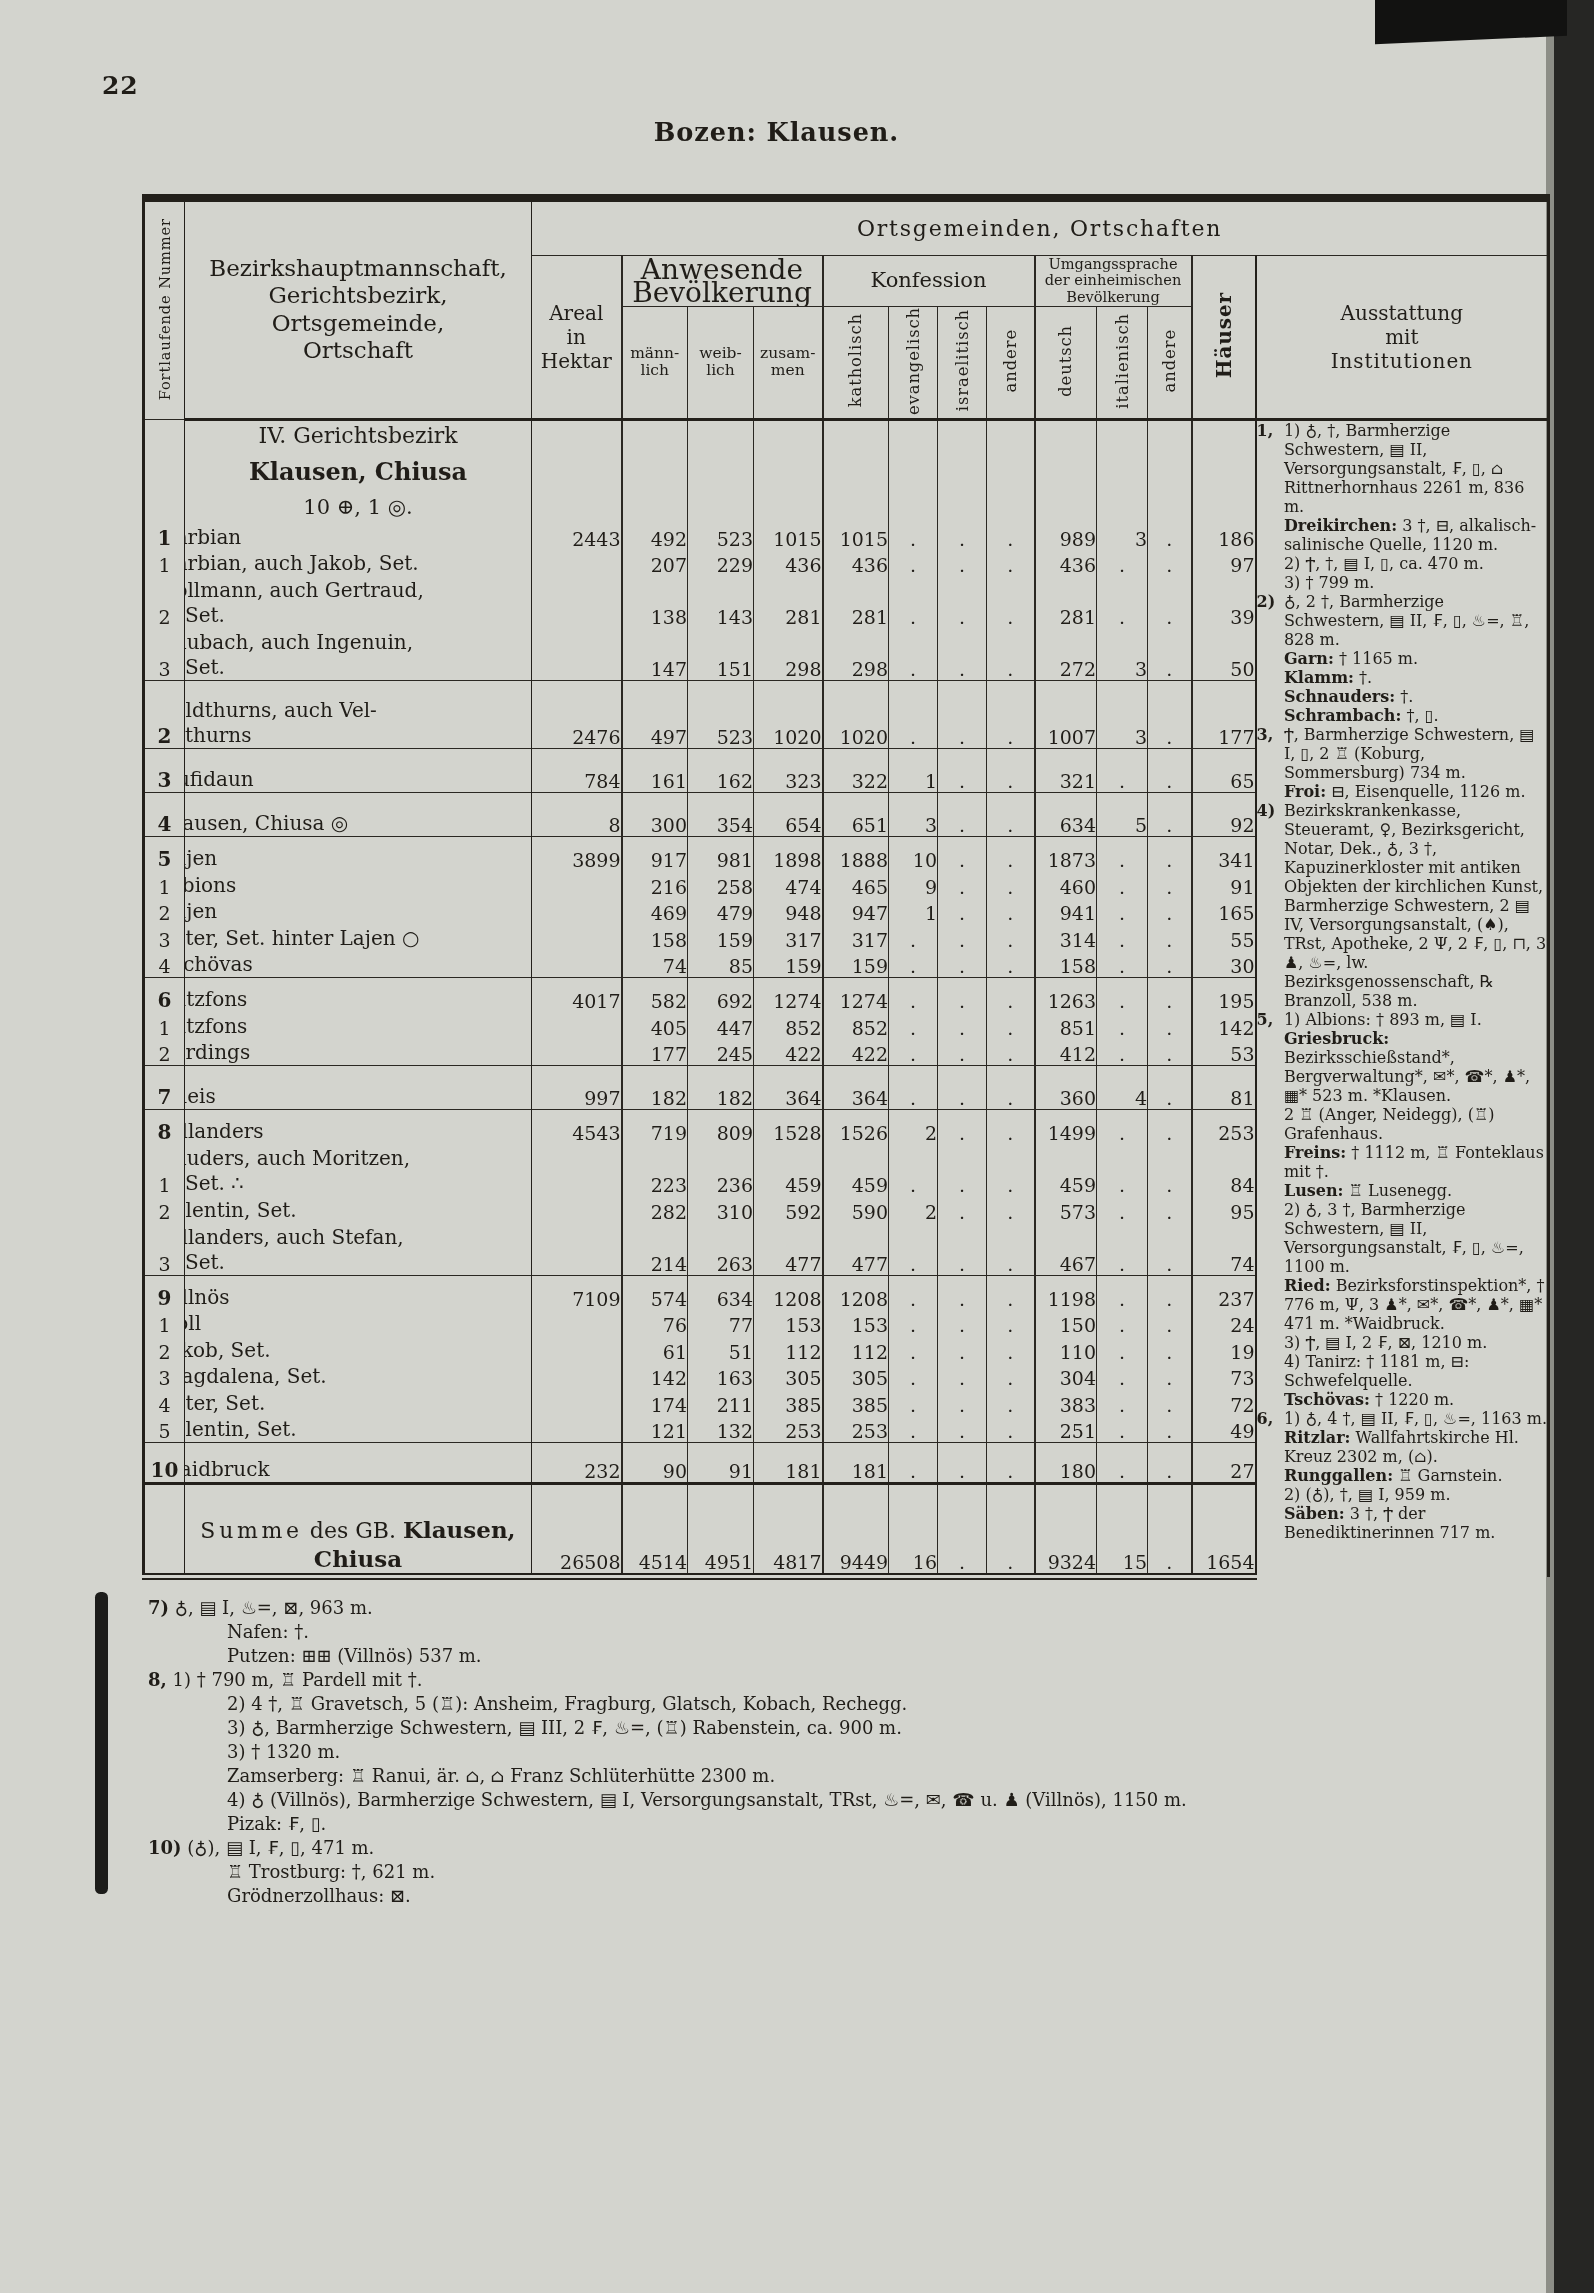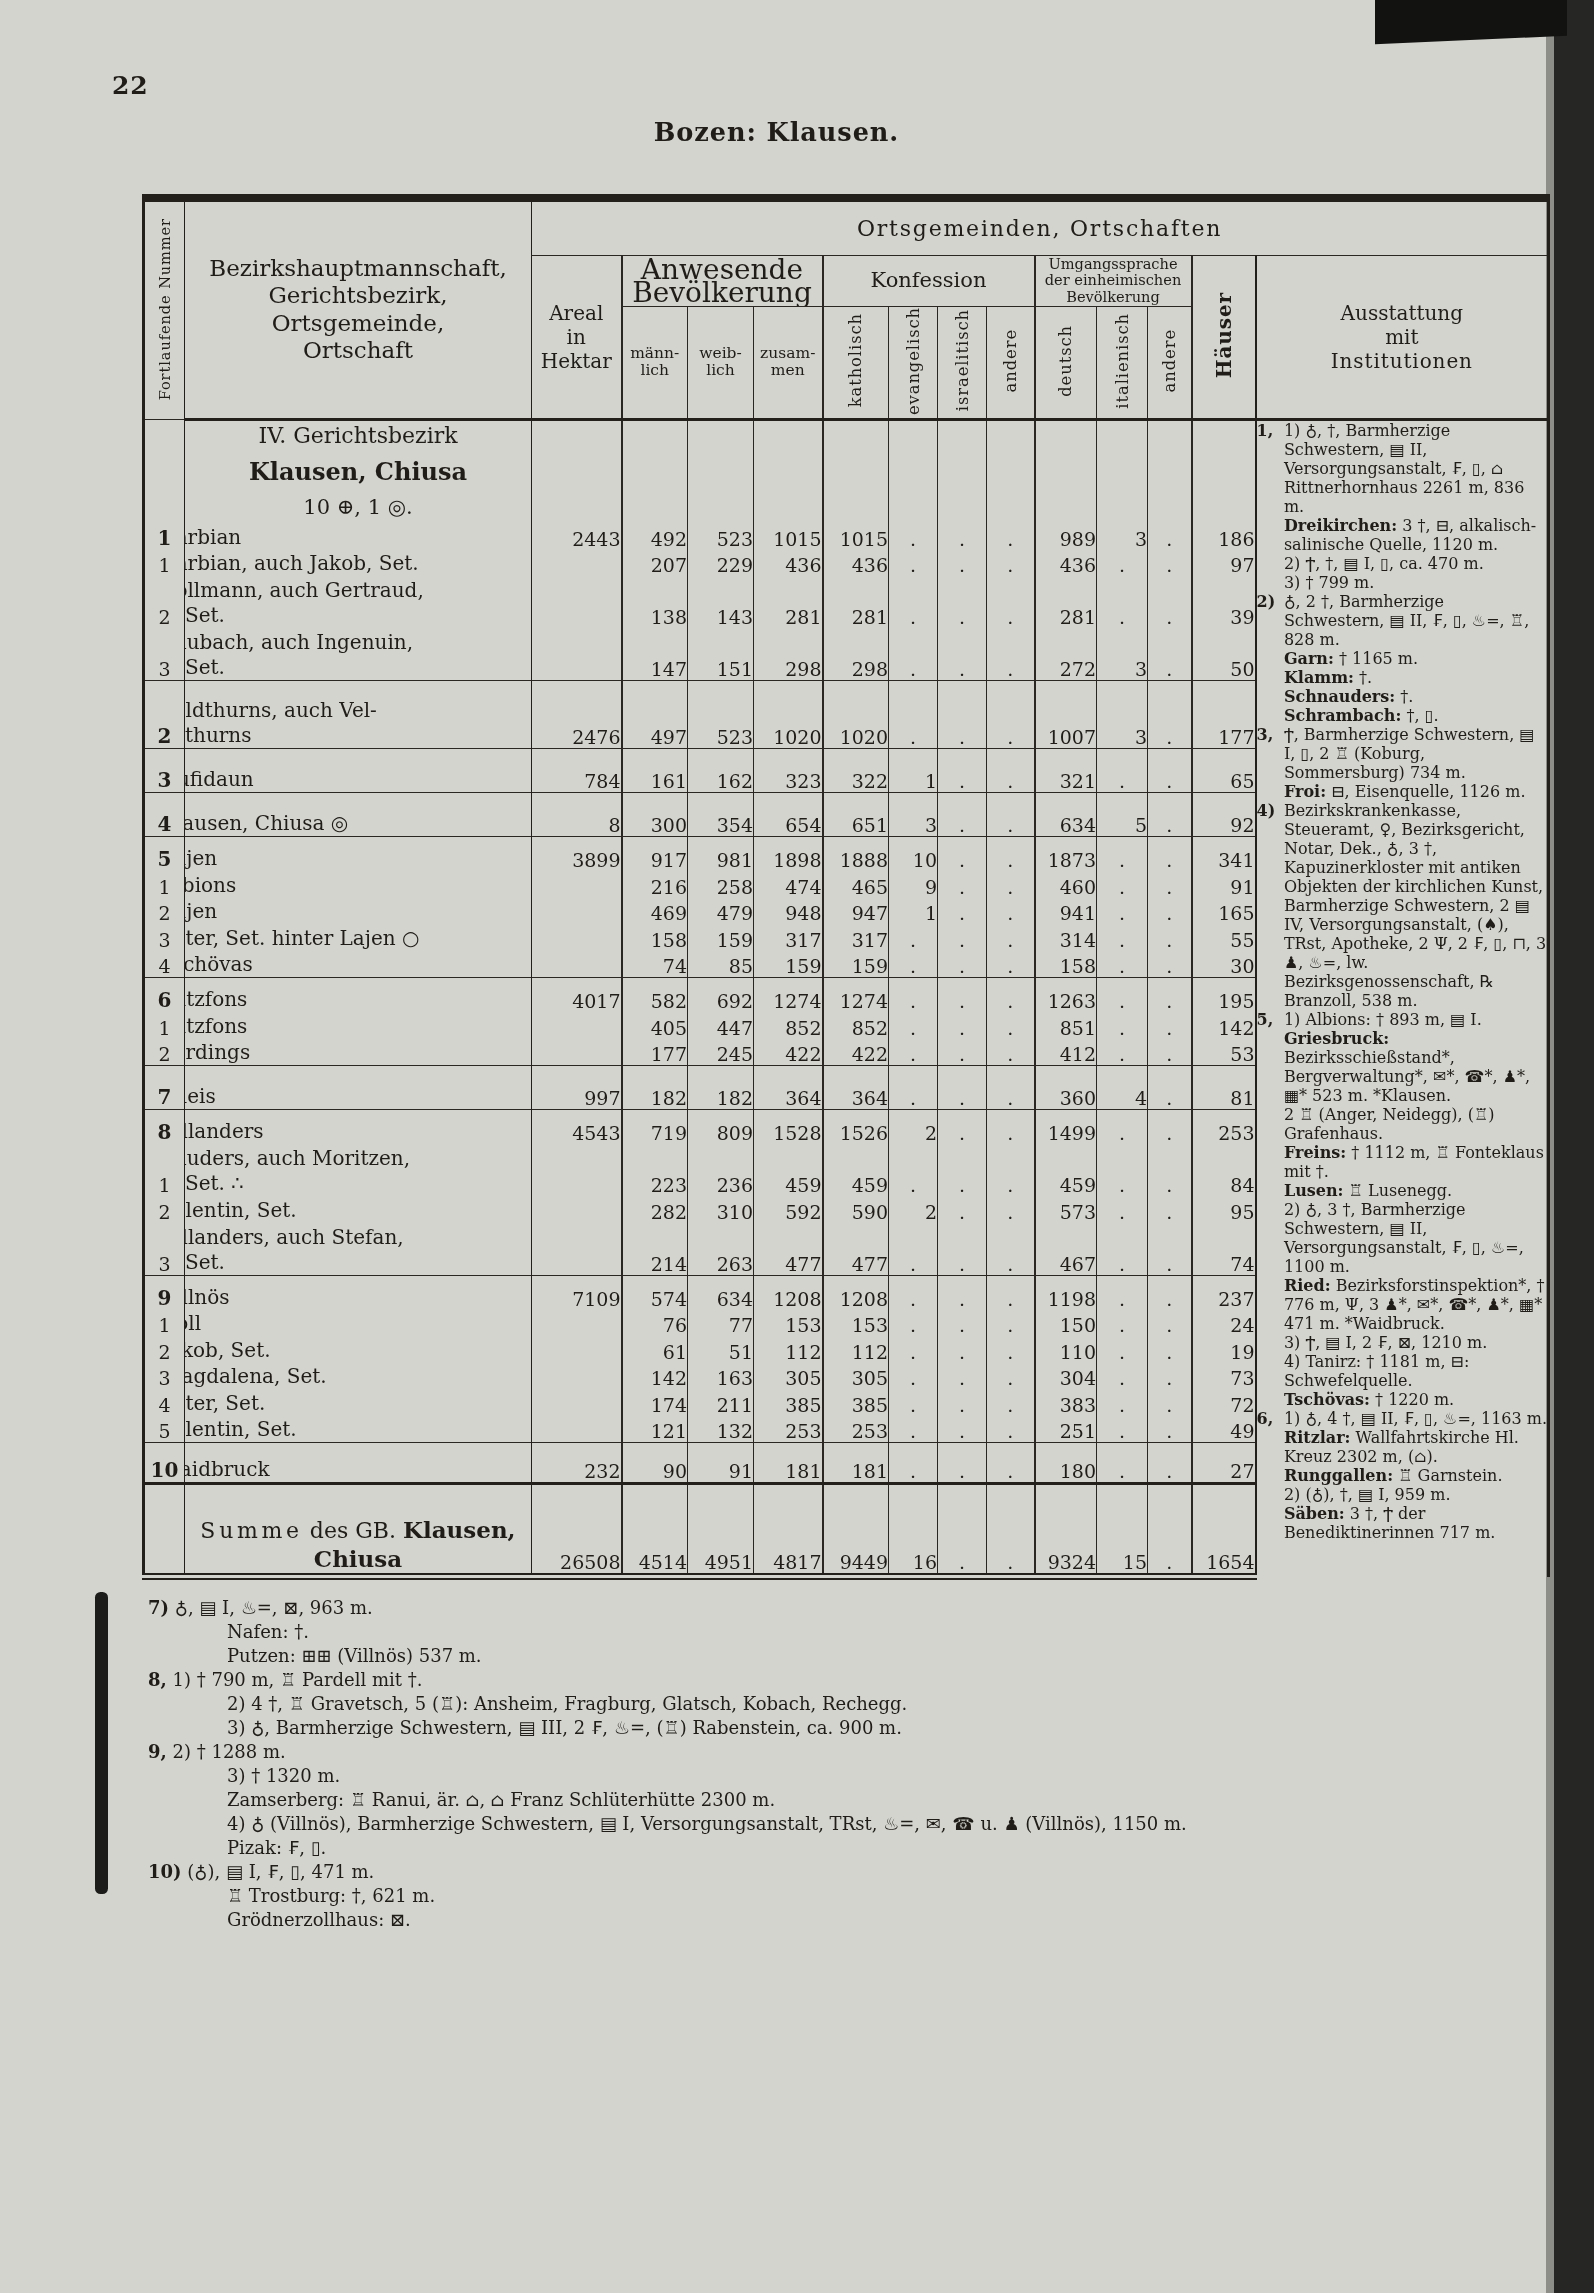--- a/index.html
+++ b/index.html
@@ -2,21 +2,21 @@
 <html style="font-size:14.6px"><head>
 <meta charset="utf-8">
 <style>
   html,body{margin:0;padding:0;}
   body{font-family:"DejaVu Serif","DejaVu Sans",serif;}
   .page{position:relative;width:1594px;height:2293px;background:#d3d4ce;overflow:hidden;color:#201d18;}
   .scan-band{position:absolute;top:0;right:0;width:40px;height:2293px;background:#262624;}
   .scan-band-soft{position:absolute;top:0;right:35px;width:12.8px;height:2293px;background:#8d8e87;}
   .scan-corner{position:absolute;top:-12.8px;right:27.4px;width:192px;height:53px;background:#121211;transform:skewY(-2.5deg);}
   .gutter-mark{position:absolute;left:95px;top:1592px;width:12.8px;height:302px;background:#1c1c1a;border-radius:5.5px;}
-  .pageno{position:absolute;left:112px;top:71px;font-size:25px;font-weight:bold;letter-spacing:0.9px;text-align:center;}
+  .pageno{position:absolute;left:102px;top:71px;font-size:25px;font-weight:bold;letter-spacing:0.9px;text-align:center;}
   .ptitle{position:absolute;left:0;top:117px;width:1553px;text-align:center;font-size:25.6px;font-weight:bold;letter-spacing:0.9px;}
   .flow{position:absolute;left:0;top:194px;width:1594px;}
   table.main{border-collapse:collapse;table-layout:fixed;margin-left:142px;width:1405px;
     border-left:3.7px solid #23201b;border-right:3.7px solid #23201b;border-top:8.2px solid #23201b;}
   table.main td, table.main th{padding:0;font-weight:normal;overflow:hidden;}
   thead th{border-bottom:1.8px solid #2a2722;}
   .h-big{font-size:23px;font-weight:bold;line-height:27.4px;text-align:center;}
   .h-big .nrm{font-weight:normal;}
   .h-group{font-size:22px;font-weight:bold;text-align:center;}
   .h-small{font-size:15.5px;font-weight:bold;text-align:center;line-height:17.4px;}
@@ -626,21 +626,20 @@
         </tbody>
     </table>
 
     <div class="footnotes" id="footnotes">
         <div class="fn-line "><span class="ld">7)</span> ♁, ▤ I, ♨=, ⊠, 963 m.</div>
         <div class="fn-line fn-i1">Nafen: †.</div>
         <div class="fn-line fn-i1">Putzen: ⊞⊞ (Villnös) 537 m.</div>
         <div class="fn-line "><span class="ld">8,</span> 1) † 790 m, ♖ Pardell mit †.</div>
         <div class="fn-line fn-i1">2) 4 †, ♖ Gravetsch, 5 (♖): Ansheim, Fragburg, Glatsch, Kobach, Rechegg.</div>
         <div class="fn-line fn-i1">3) ♁, Barmherzige Schwestern, ▤ III, 2 ₣, ♨=, (♖) Rabenstein, ca. 900 m.</div>
-        <div class="fn-line "><span class="ld">9,</span> 2) † 1288 m.</div>
         <div class="fn-line fn-i1">3) † 1320 m.</div>
         <div class="fn-line fn-i1">Zamserberg: ♖ Ranui, är. ⌂, ⌂ Franz Schlüterhütte 2300 m.</div>
         <div class="fn-line fn-i1">4) ♁ (Villnös), Barmherzige Schwestern, ▤ I, Versorgungsanstalt, TRst, ♨=, ✉, ☎ u. ♟ (Villnös), 1150 m.</div>
         <div class="fn-line fn-i1">Pizak: ₣, ▯.</div>
         <div class="fn-line "><span class="ld">10)</span> (♁), ▤ I, ₣, ▯, 471 m.</div>
         <div class="fn-line fn-i1">♖ Trostburg: †, 621 m.</div>
         <div class="fn-line fn-i1">Grödnerzollhaus: ⊠.</div>
       </div>
   </div>
 </div>

